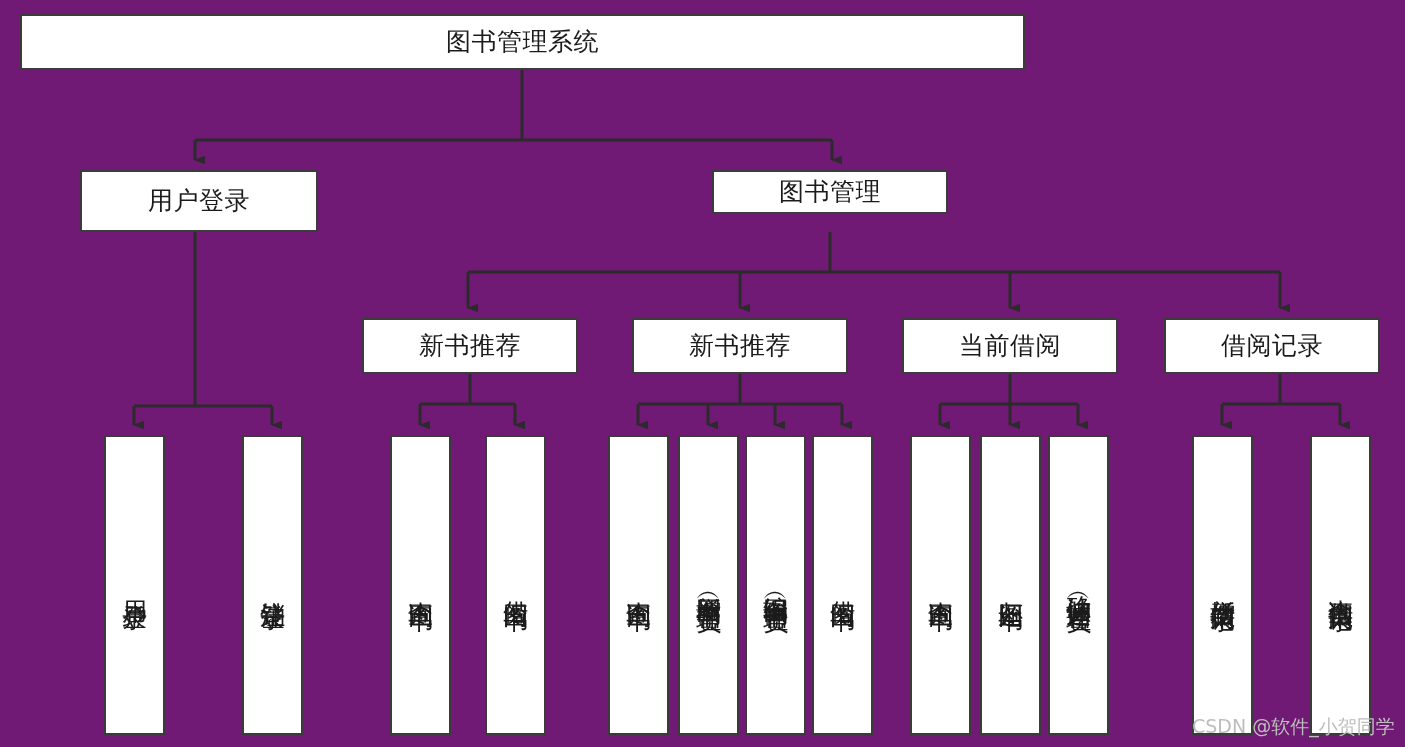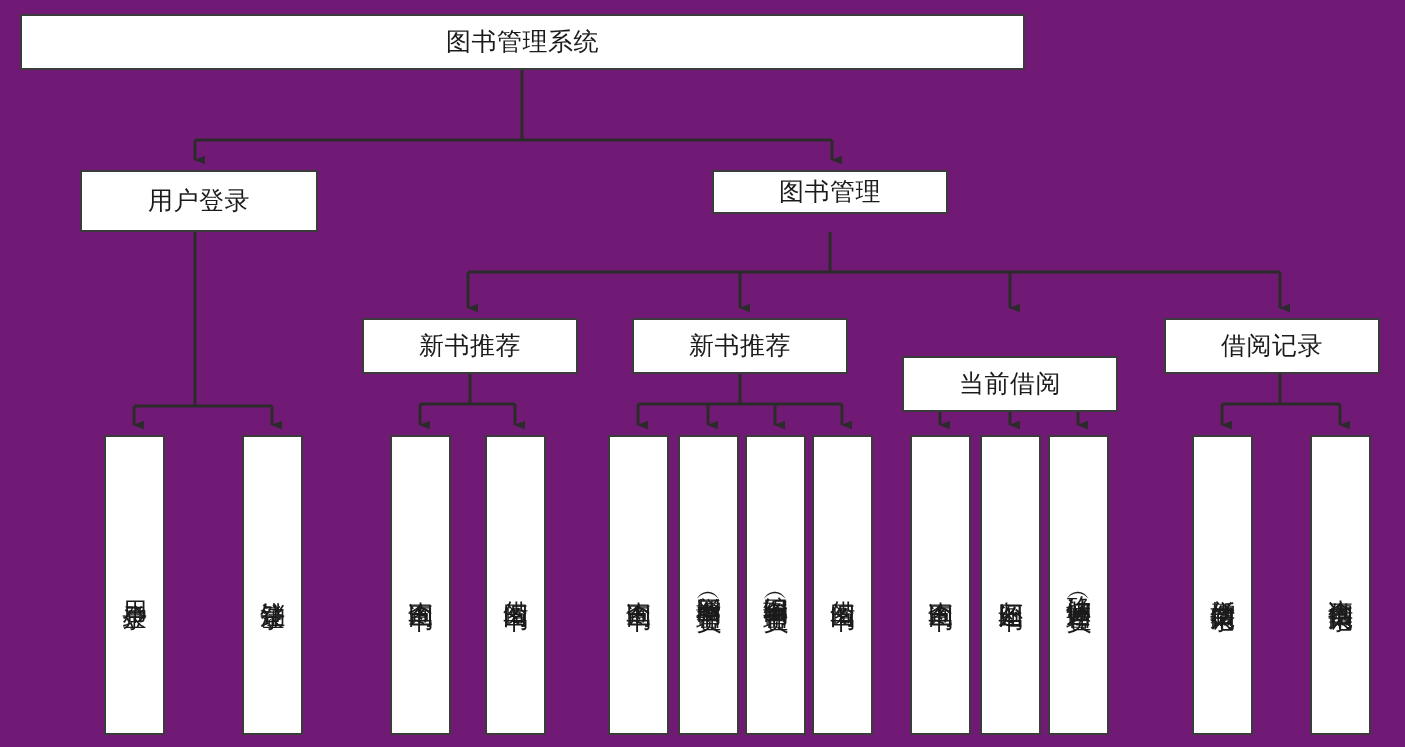--- a/index.html
+++ b/index.html
@@ -124,21 +124,21 @@
   <div class="node horiz" style="left:712px;top:170px;width:236px;height:44px;">
     <span class="lbl">图书管理</span>
   </div>
 
   <div class="node horiz" style="left:362px;top:318px;width:216px;height:56px;">
     <span class="lbl">新书推荐</span>
   </div>
   <div class="node horiz" style="left:632px;top:318px;width:216px;height:56px;">
     <span class="lbl">新书推荐</span>
   </div>
-  <div class="node horiz" style="left:902px;top:318px;width:216px;height:56px;margin-top:38px;">
+  <div class="node horiz" style="left:902px;top:318px;width:216px;height:56px;">
     <span class="lbl">当前借阅</span>
   </div>
   <div class="node horiz" style="left:1164px;top:318px;width:216px;height:56px;">
     <span class="lbl">借阅记录</span>
   </div>
 
   <div class="node vert" style="left:104px;top:435px;width:61px;height:300px;">
     <span class="lbl">用户登录</span>
   </div>
   <div class="node vert" style="left:242px;top:435px;width:61px;height:300px;">
@@ -175,14 +175,15 @@
     <span class="lbl">确认归还（管理员）</span>
   </div>
 
   <div class="node vert" style="left:1192px;top:435px;width:61px;height:300px;">
     <span class="lbl">新增借阅记录</span>
   </div>
   <div class="node vert" style="left:1310px;top:435px;width:61px;height:300px;">
     <span class="lbl">查询借阅记录</span>
   </div>
 
+  <div class="watermark">CSDN @软件_小贺同学</div>
 
 </div>
 
 </body></html>

